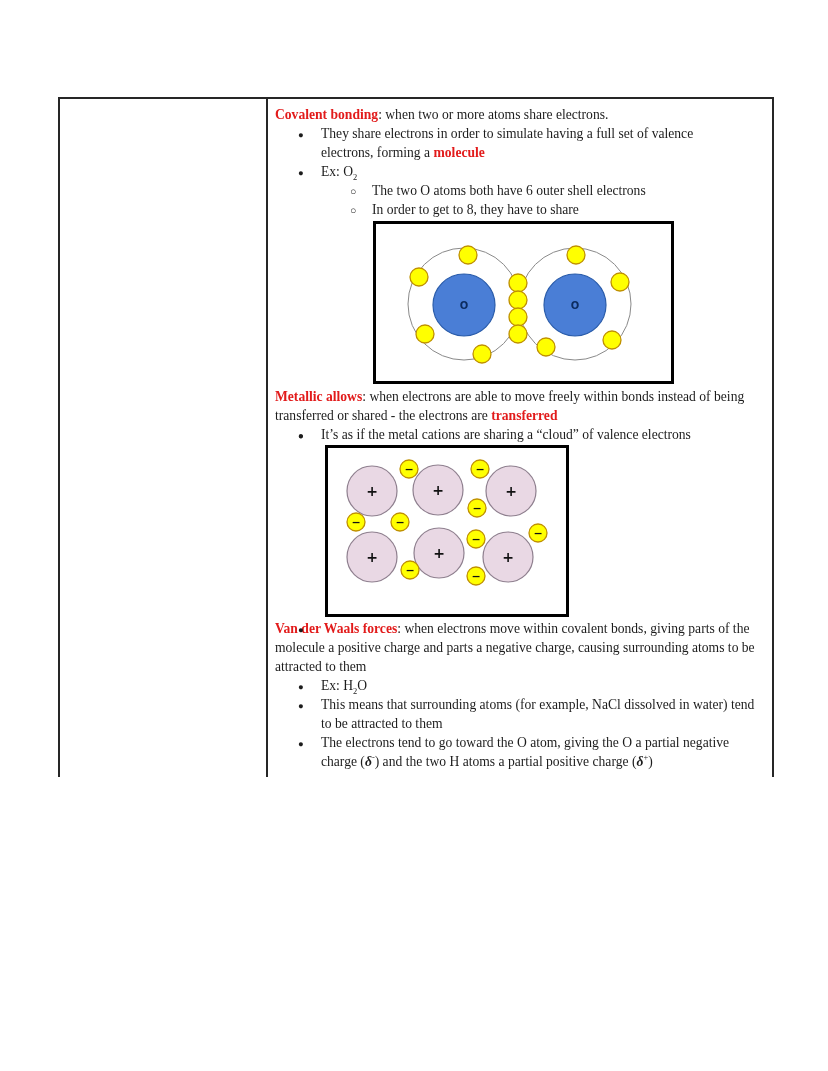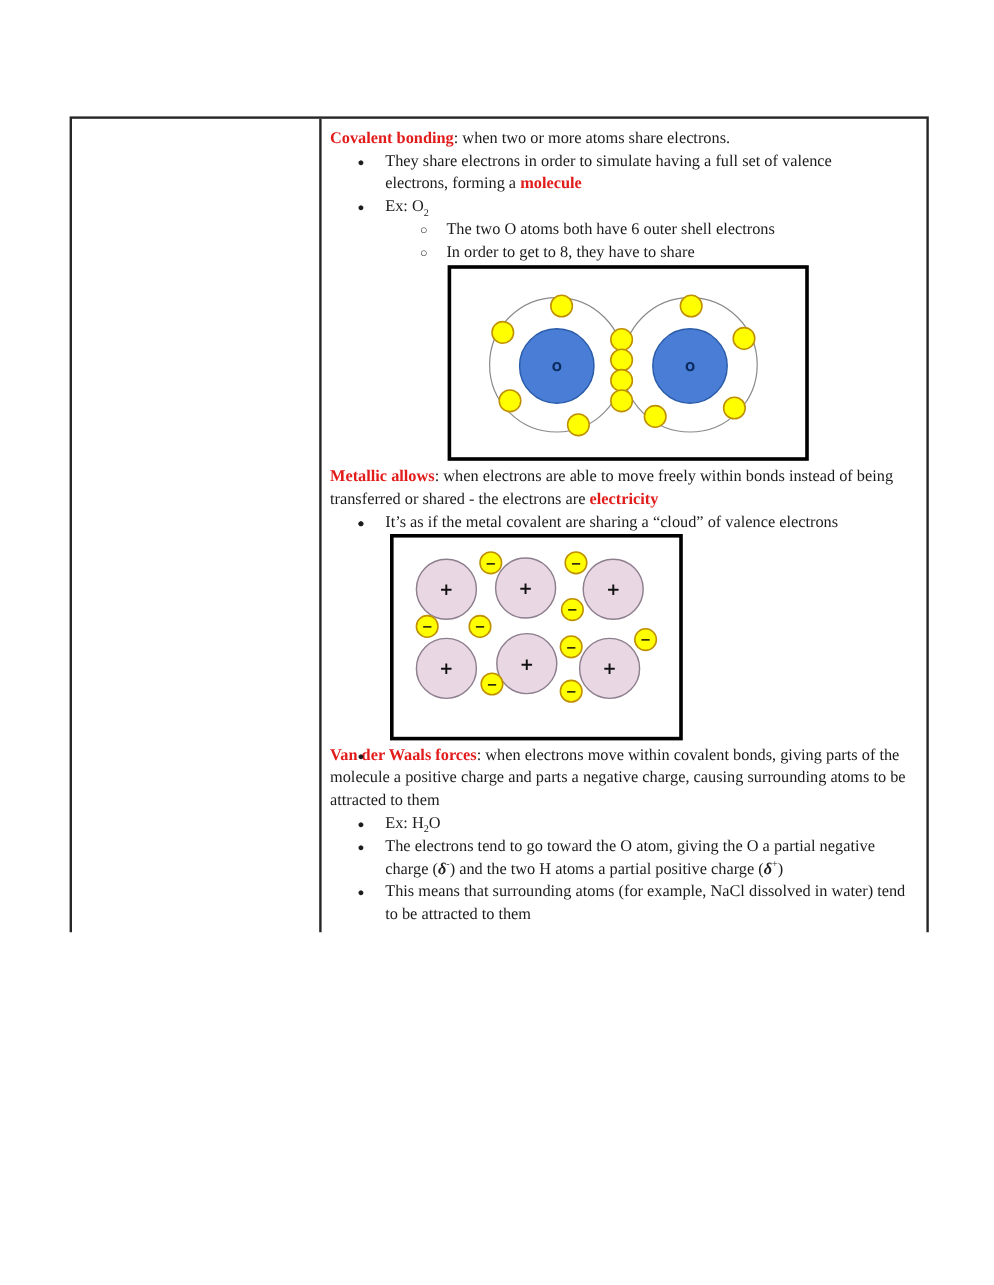--- a/index.html
+++ b/index.html
@@ -83,28 +83,28 @@
           <circle class="electron" cx="142" cy="76" r="9"></circle>
           <circle class="electron" cx="142" cy="93" r="9"></circle>
           <circle class="electron" cx="142" cy="110" r="9"></circle>
           <circle class="electron" cx="200" cy="31" r="9"></circle>
           <circle class="electron" cx="244" cy="58" r="9"></circle>
           <circle class="electron" cx="236" cy="116" r="9"></circle>
           <circle class="electron" cx="170" cy="123" r="9"></circle>
         </svg>
       </div>
 
-      <p class="def def-metallic"><span class="term">Metallic allows</span><span>: when electrons are able to move freely within bonds instead of being transferred or shared - the electrons are </span><span class="hl">electricity</span></p>
+      <p class="def def-metallic"><span class="term">Metallic allows</span><span>: when electrons are able to move freely within bonds instead of being transferred or shared - the electrons are </span><span class="hl">transferred</span></p>
 
       <div class="li l1 nw">
         <span class="marker m1"></span>
       </div>
       <div class="li l1 nw">
         <span class="marker m1"></span>
-        <span class="txt">It’s as if the metal covalent are sharing a “cloud” of valence electrons</span>
+        <span class="txt">It’s as if the metal cations are sharing a “cloud” of valence electrons</span>
       </div>
 
       <div class="diagram diagram-metallic">
         <svg width="238" height="166" viewBox="0 0 238 166">
           <circle class="cation" cx="44" cy="43" r="25"></circle>
           <circle class="cation" cx="110" cy="42" r="25"></circle>
           <circle class="cation" cx="183" cy="43" r="25"></circle>
           <circle class="cation" cx="44" cy="109" r="25"></circle>
           <circle class="cation" cx="111" cy="105" r="25"></circle>
           <circle class="cation" cx="180" cy="109" r="25"></circle>
@@ -139,25 +139,25 @@
         <span class="marker m1"></span>
       </div>
 
       <p class="def def-vdw"><span class="term">Van der Waals forces</span><span>: when electrons move within covalent bonds, giving parts of the molecule a positive charge and parts a negative charge, causing surrounding atoms to be attracted to them</span></p>
 
       <div class="li l1 nw">
         <span class="marker m1"></span>
         <span class="txt"><span>Ex: H</span><sub>2</sub><span>O</span></span>
       </div>
 
+      <div class="li l1 b3-vdw">
+        <span class="marker m1"></span>
+        <span class="txt">This means that surrounding atoms (for example, NaCl dissolved in water) tend to be attracted to them</span>
+      </div>
+
       <div class="li l1 b2-vdw">
         <span class="marker m1"></span>
         <span class="txt"><span>The electrons tend to go toward the O atom, giving the O a partial negative charge (</span><span class="delta">δ</span><sup>-</sup><span>) and the two H atoms a partial positive charge (</span><span class="delta">δ</span><sup>+</sup><span>)</span></span>
-      </div>
-
-      <div class="li l1 b3-vdw">
-        <span class="marker m1"></span>
-        <span class="txt">This means that surrounding atoms (for example, NaCl dissolved in water) tend to be attracted to them</span>
       </div>
 
     </div>
   </div>
 </div>
 
 </body></html>

